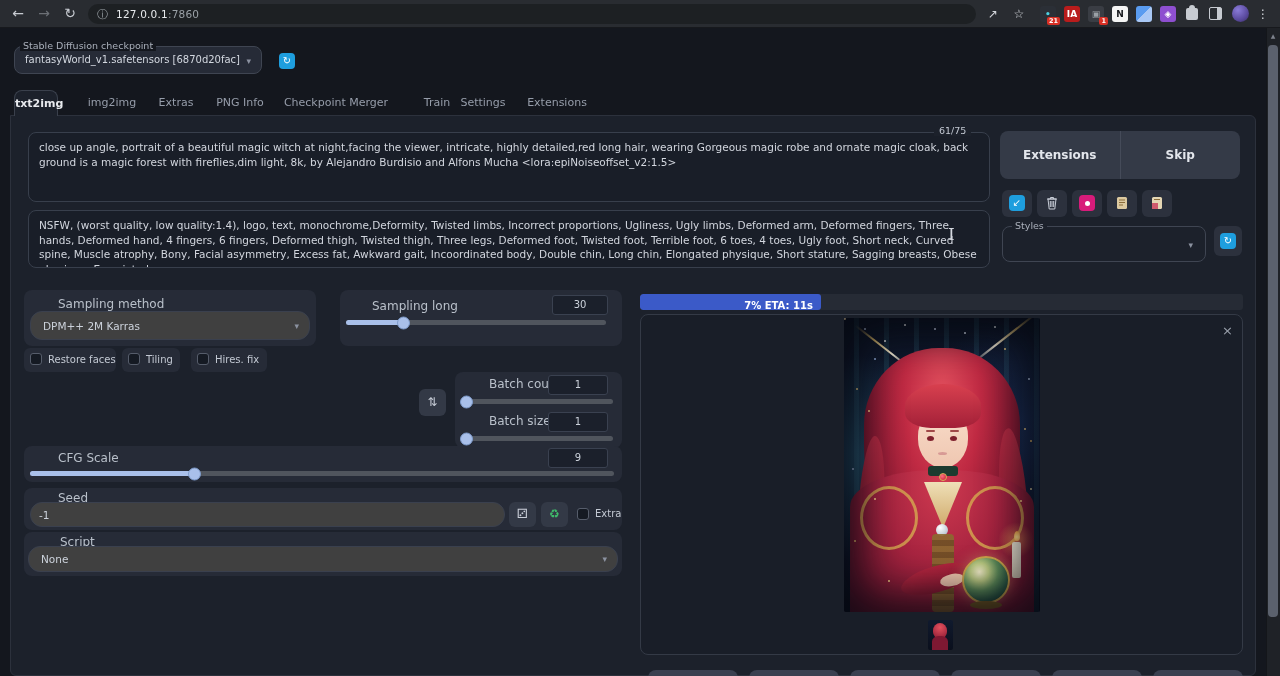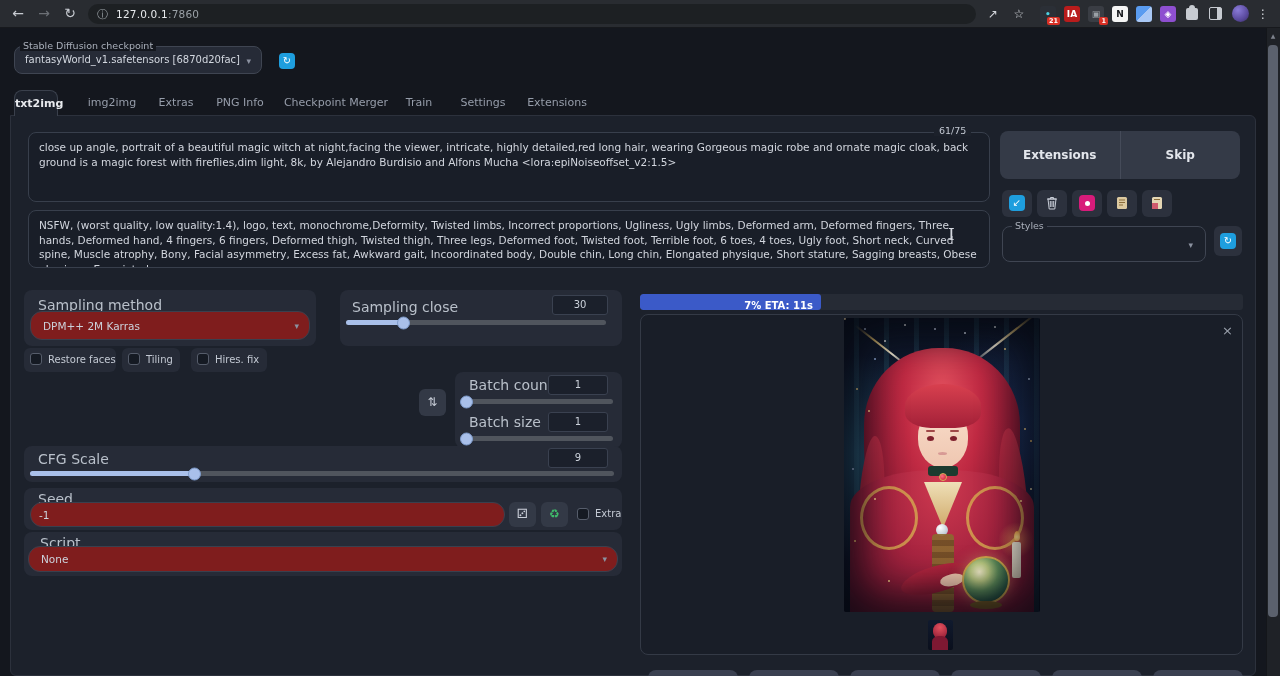--- a/index.html
+++ b/index.html
@@ -47,22 +47,22 @@
   .genbtns .gb:first-child { border-right:1px solid #454b59; }
 
   .toolbtn { position:absolute; top:190px; width:30px; height:27px; background:#2c313d; border-radius:6px; }
   .toolbtn .inner { position:absolute; left:7px; top:5px; width:16px; height:16px; border-radius:4px; font-size:10px; line-height:16px; text-align:center; }
 
   .stylesbox { position:absolute; left:1002px; top:226px; width:204px; height:36px; border:1px solid #3f4552; border-radius:8px; background:#1c212b; }
   .refrbtn { position:absolute; left:1214px; top:226px; width:28px; height:30px; background:#2c313d; border-radius:6px; }
 
   
   .grp { position:absolute; background:#262b37; border-radius:8px; }
-  .glabel { position:absolute; font-size:14px; color:#b9c0ca; white-space:nowrap; }
-  .dd { position:absolute; background:#7f1d1d; border:1px solid #3a404e; border-radius:12px; color:#ccd2db; font-size:10.5px; }
+  .glabel { position:absolute; font-size:12px; color:#b9c0ca; white-space:nowrap;margin-left:20px; }
+  .dd { position:absolute; background:#404040; border:1px solid #3a404e; border-radius:12px; color:#ccd2db; font-size:10.5px; }
   .dd .dval { position:absolute; left:12px; top:50%; transform:translateY(-50%); }
   .dd .dchev { position:absolute; right:10px; top:50%; transform:translateY(-50%); color:#8b92a0; font-size:9px; }
   .num { position:absolute; background:#1b202b; border:1px solid #3a4150; border-radius:3px; color:#ccd2db; font-size:10px; text-align:center; }
   .track { position:absolute; height:5px; border-radius:3px; background:#50555d; }
   .fill { position:absolute; left:0; top:0; height:5px; border-radius:3px; background:#a9c0ea; }
   .knob { position:absolute; right:-7px; top:50%; transform:translateY(-50%); width:13px; height:13px; border-radius:50%; background:#a9c0ea; border:1px solid #7f9ccc; }
   .cb { position:absolute; width:12px; height:12px; border:1px solid #565d6b; border-radius:3px; background:#151a23; }
   .cblabel { position:absolute; font-size:10px; color:#c3c9d3; white-space:nowrap; }
   .chip { position:absolute; top:348px; height:24px; background:#262b37; border-radius:6px; }
   .sqbtn { position:absolute; background:#333946; border-radius:6px; text-align:center; color:#c9ced8; }
@@ -178,21 +178,21 @@
     <span class="val">fantasyWorld_v1.safetensors [6870d20fac]</span>
     <span class="chev" style="position:absolute;right:10px;top:9px">▾</span>
   </div>
   <div class="bluechip" style="position:absolute;left:279px;top:53px;width:16px;height:16px;font-size:10px;line-height:16px">↻</div>
 
   <div class="tab active" style="left:14px;width:44px">txt2img</div>
   <div class="tab" style="left:86px;width:52px">img2img</div>
   <div class="tab" style="left:150px;width:52px">Extras</div>
   <div class="tab" style="left:212px;width:56px">PNG Info</div>
   <div class="tab" style="left:282px;width:108px">Checkpoint Merger</div>
-  <div class="tab" style="left:396px;width:46px">Train</div>
+  <div class="tab" style="left:414px;width:46px">Train</div>
   <div class="tab" style="left:456px;width:54px">Settings</div>
   <div class="tab" style="left:524px;width:66px">Extensions</div>
 
   <div class="mainpanel"></div>
 
   <div class="ta" style="left:28px;top:132px;width:962px;height:70px">close up angle, portrait of a beautiful magic witch at night,facing the viewer, intricate, highly detailed,red long hair, wearing Gorgeous magic robe and ornate magic cloak, back ground is a magic forest with fireflies,dim light, 8k, by Alejandro Burdisio and Alfons Mucha &lt;lora:epiNoiseoffset_v2:1.5&gt;</div>
   <div class="tokcount">61/75</div>
   <div class="ta" style="left:28px;top:210px;width:962px;height:58px">NSFW, (worst quality, low quality:1.4), logo, text, monochrome,Deformity, Twisted limbs, Incorrect proportions, Ugliness, Ugly limbs, Deformed arm, Deformed fingers, Three hands, Deformed hand, 4 fingers, 6 fingers, Deformed thigh, Twisted thigh, Three legs, Deformed foot, Twisted foot, Terrible foot, 6 toes, 4 toes, Ugly foot, Short neck, Curved spine, Muscle atrophy, Bony, Facial asymmetry, Excess fat, Awkward gait, Incoordinated body, Double chin, Long chin, Elongated physique, Short stature, Sagging breasts, Obese physique, Emaciated</div>
   <div class="ibeam">I</div>
 
@@ -238,21 +238,21 @@
 
   <div class="grp" style="left:24px;top:290px;width:292px;height:56px">
     <div class="glabel" style="left:14px;top:7px">Sampling method</div>
     <div class="dd" style="left:6px;top:21px;width:280px;height:29px">
       <span class="dval">DPM++ 2M Karras</span>
       <span class="dchev">▾</span>
     </div>
   </div>
 
   <div class="grp" style="left:340px;top:290px;width:282px;height:56px">
-    <div class="glabel" style="left:12px;top:9px">Sampling close</div>
+    <div class="glabel" style="left:12px;top:9px">Sampling long</div>
     <div class="num" style="left:212px;top:5px;width:56px;height:20px;line-height:18px">30</div>
     <div class="track" style="left:6px;top:30px;width:260px">
       <div class="fill" style="width: 22%;">
           <div class="knob"></div>
         </div>
     </div>
   </div>
 
   <div class="chip" style="left:24px;width:92px">
     <div class="cb" style="left:6px;top:5px"></div>

